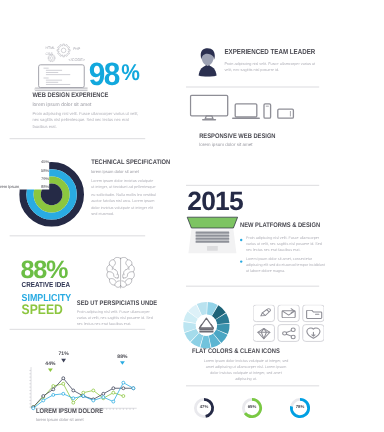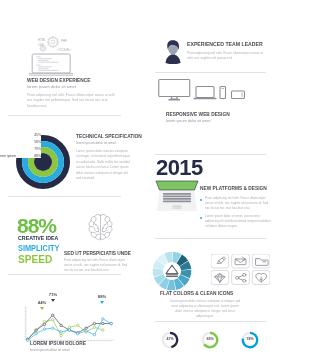--- a/index.html
+++ b/index.html
@@ -52,20 +52,23 @@
           <line x1="48" y1="163" x2="96" y2="163"></line>
           <line x1="48" y1="172" x2="146" y2="172"></line>
         </g>
       </g>
     </svg>
     <div class="abs" style="left:38px;top:37.5px;font-size:2.9px;color:#a8a8b0;">HTML</div>
     <div class="abs" style="left:38px;top:43px;font-size:2.9px;color:#a8a8b0;">CSS</div>
     <div class="abs" style="left:61px;top:38.5px;font-size:2.9px;color:#a8a8b0;">PHP</div>
     <div class="abs" style="left:57px;top:47.5px;font-size:3.2px;color:#a8a8b0;">&lt;/CODE&gt;</div>
 
+    <div class="abs" style="left:74px;top:49px;white-space:nowrap;">
+      <span style="font-size:27px;font-weight:bold;color:#12a8dd;letter-spacing:-1.5px;line-height:1;display:inline-block;transform:scaleX(.92);transform-origin:0 0;">98</span><span style="font-size:19px;font-weight:bold;color:#12a8dd;line-height:1;display:inline-block;transform:scaleX(.92);transform-origin:0 0;position:relative;top:-4.5px;">%</span>
+    </div>
     <div class="abs ttl" style="left:27px;top:77px;font-size:5.6px;">WEB DESIGN EXPERIENCE</div>
     <div class="abs sub" style="left:27px;top:83.5px;font-size:4.2px;">lorem ipsum dolor sit amet</div>
     <div class="abs bodytext" style="left:27px;top:93px;width:93px;font-size:3.4px;line-height:1.55;">Proin adipiscing nisl velit. Fusce ullamcorper varius ut velit, nec sagittis nisl pellentesque. Sed nec lectus nec erat faucibus erat.</div>
   </div>
 
   <div class="abs" style="left:140px;top:321px;width:140px;height:39px;">
     <div class="abs" style="left:21px;top:10px;width:18px;height:18px;">
       <svg width="18" height="18" viewBox="0 0 100 100">
         <circle cx="50" cy="50" r="40" fill="none" stroke="#e9e9ed" stroke-width="13"></circle>
         <path d="M50.00,10.00 A40,40 0 0 1 57.50,89.29" fill="none" stroke="#252a46" stroke-width="13" stroke-linecap="butt"></path>

